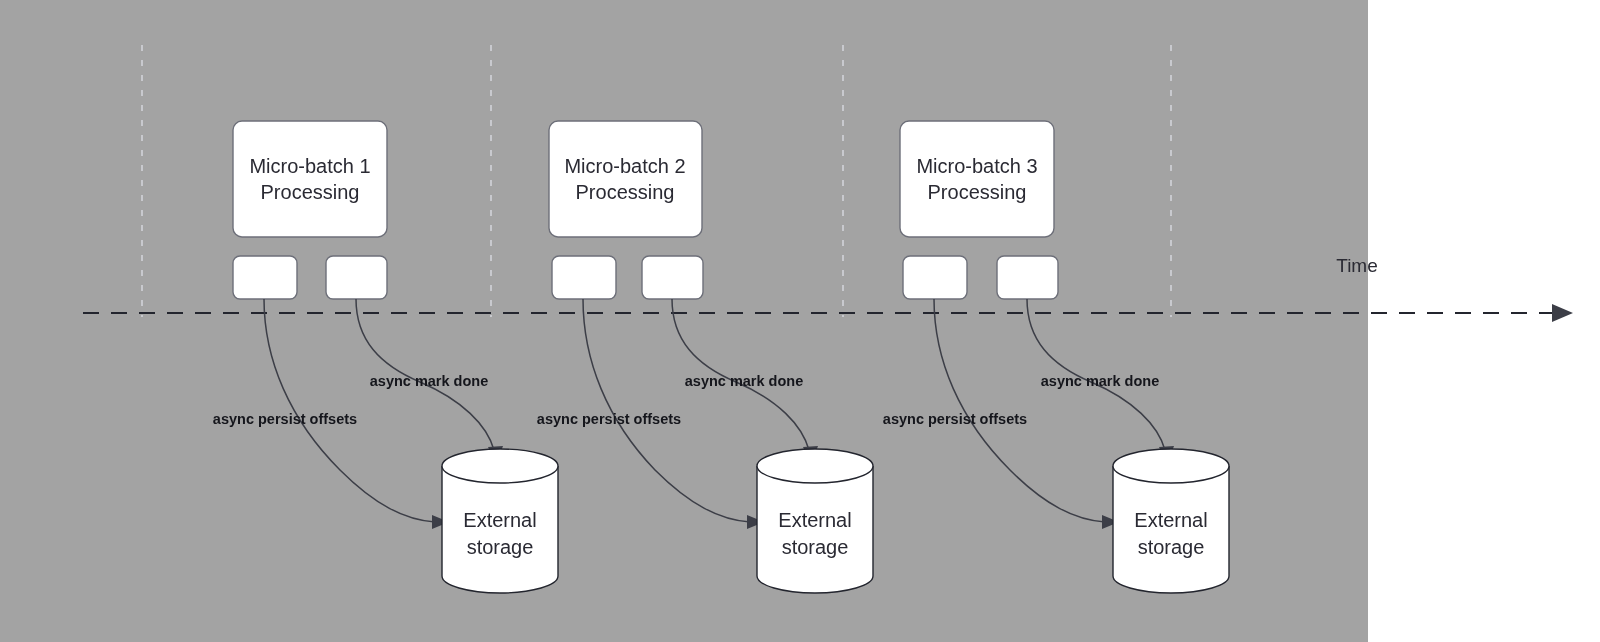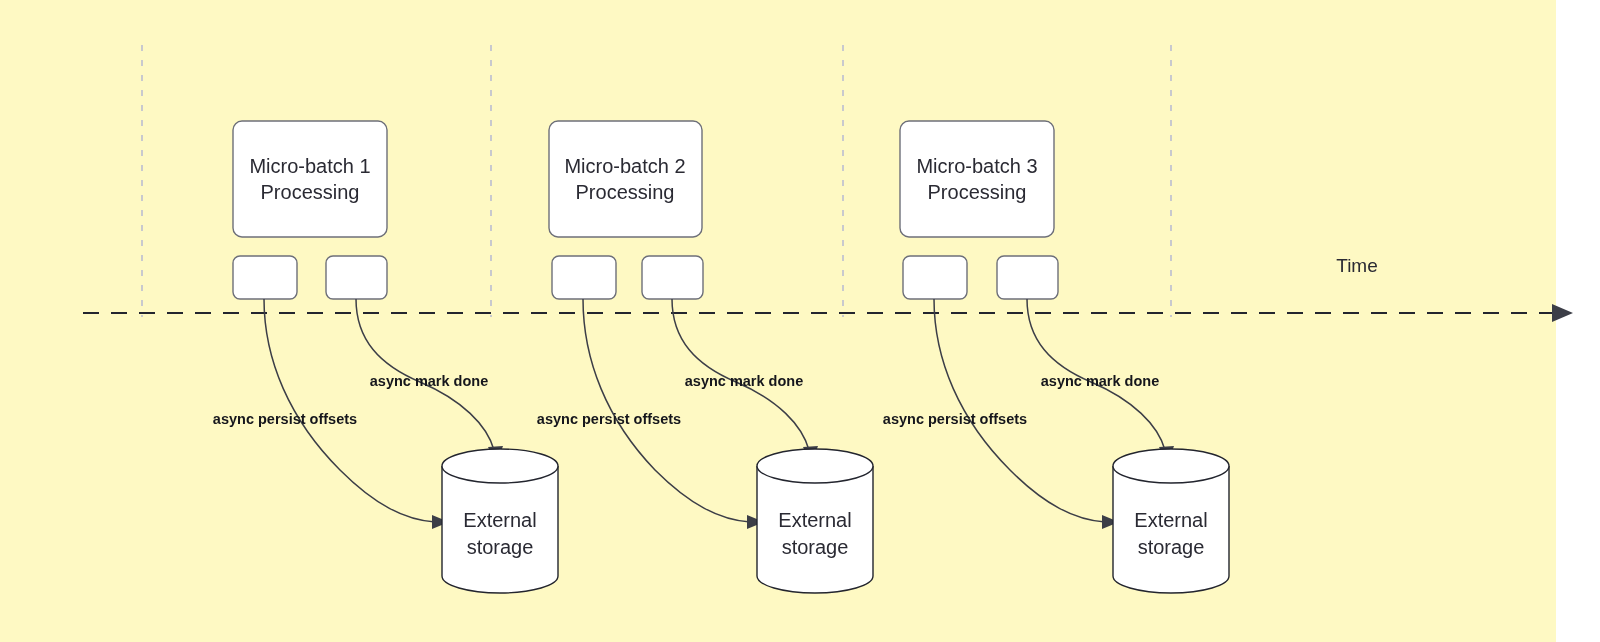--- a/index.html
+++ b/index.html
@@ -8,23 +8,23 @@
     background: #ffffff;
   }
   body {
     width: 1600px;
     height: 642px;
     font-family: "Liberation Sans", sans-serif;
     overflow: hidden;
   }
   #canvas {
     position: relative;
-    width: 1556px;
+    width: 1368px;
     height: 642px;
-    background: #fef9c3;
+    background: #a3a3a3;
   }
   svg.diagram {
     position: absolute;
     top: 0;
     left: 0;
     width: 1600px;
     height: 642px;
   }
   .shape-stroke {
     fill: #ffffff;

